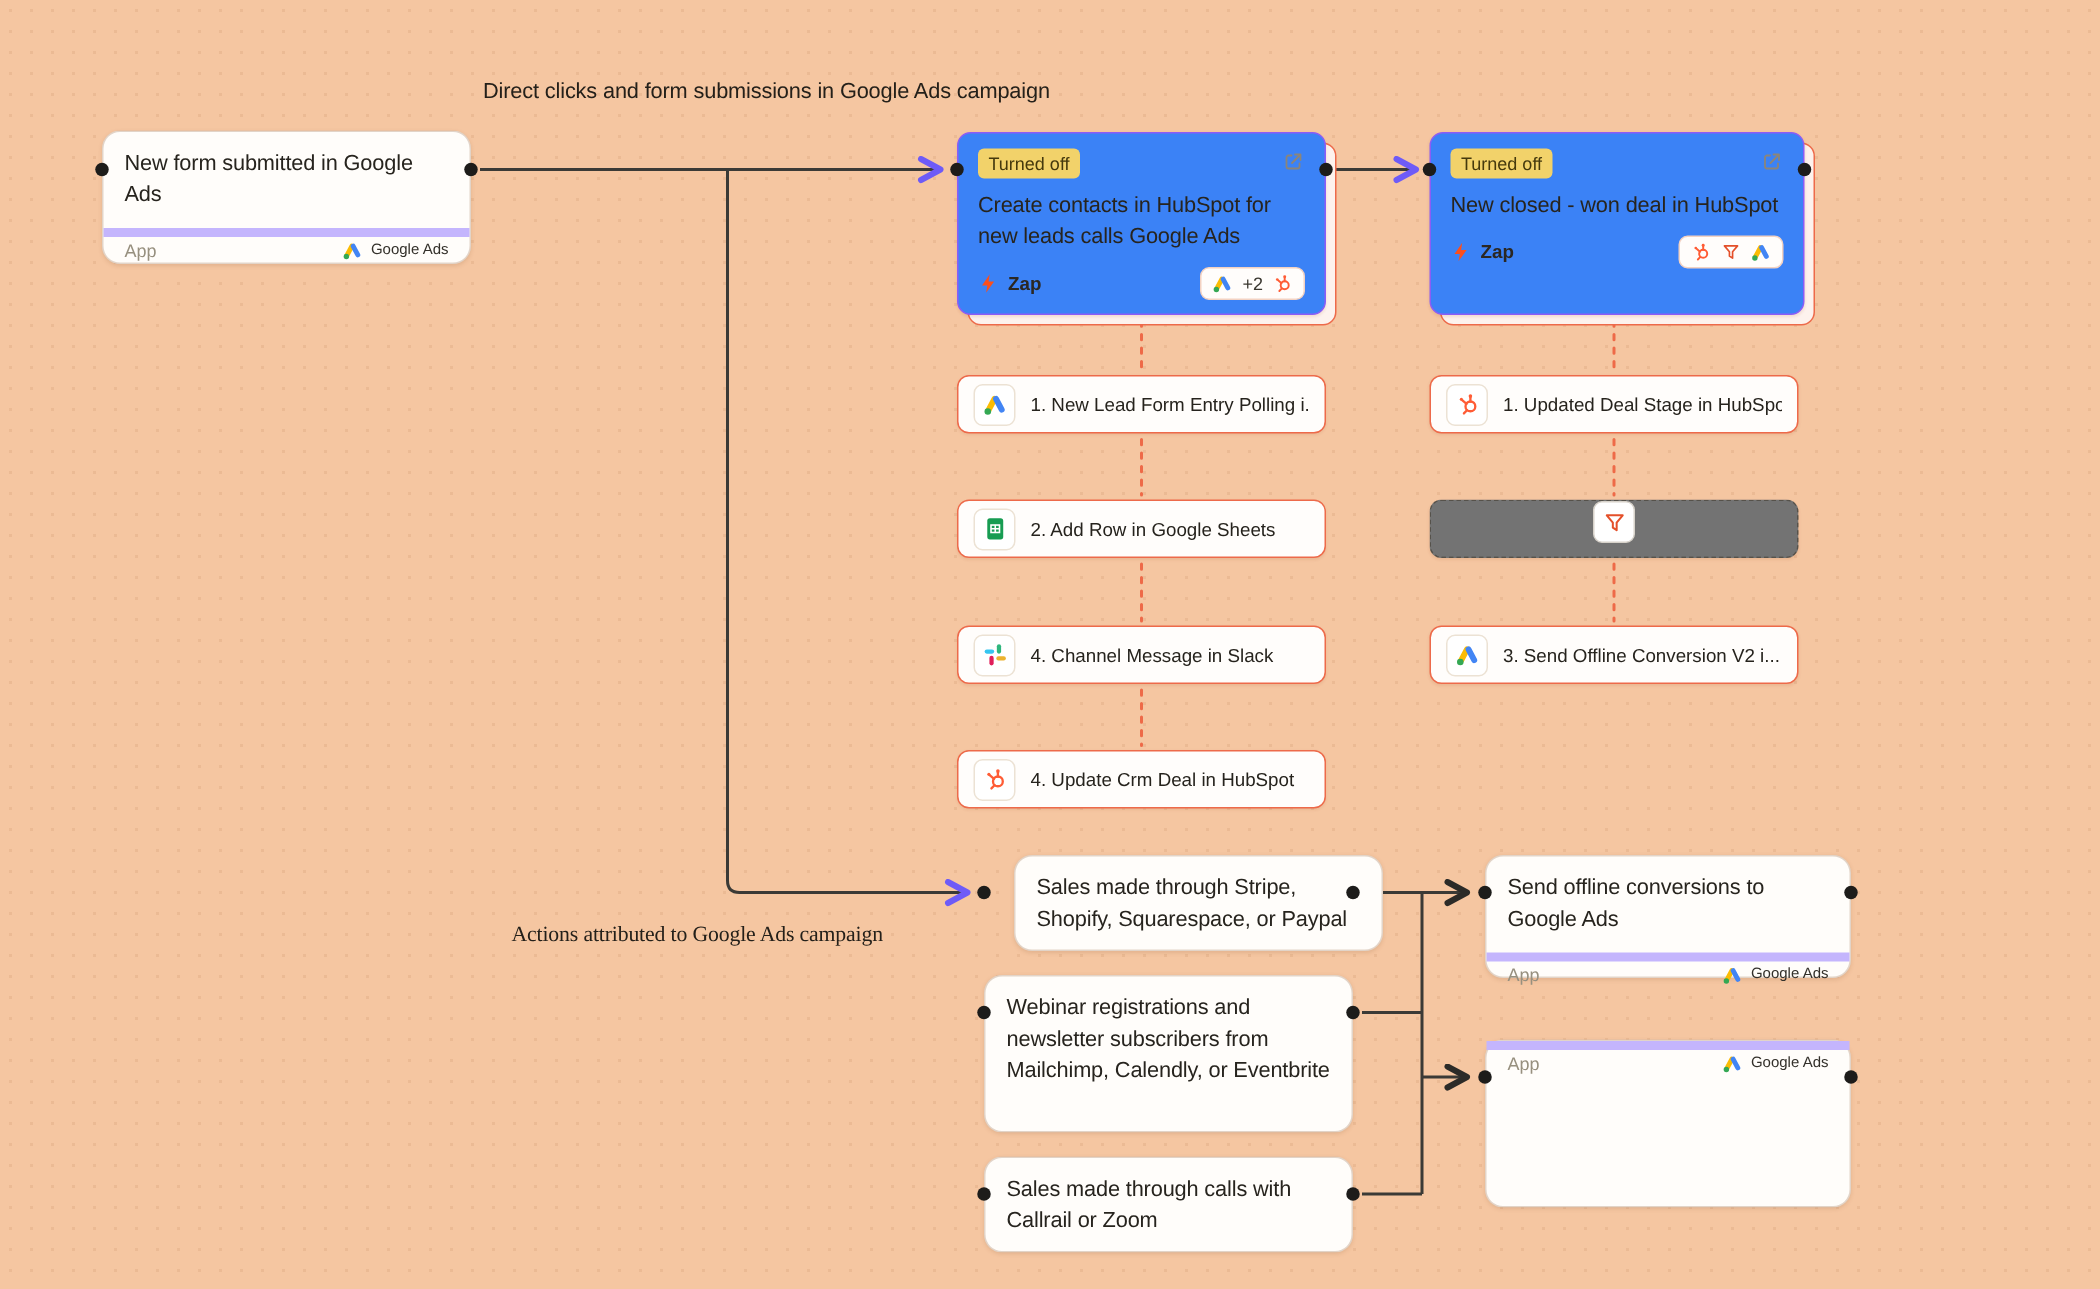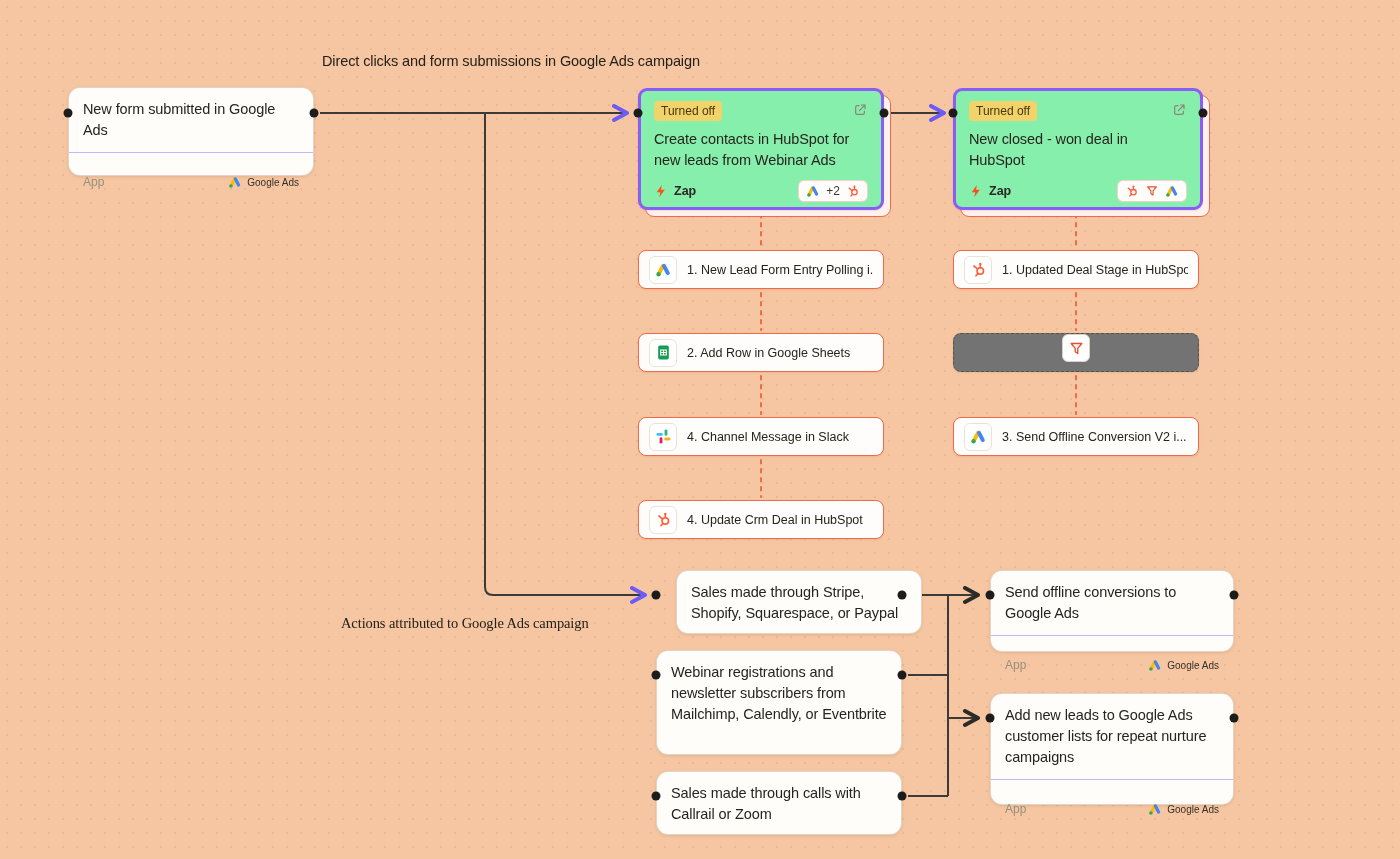--- a/index.html
+++ b/index.html
@@ -18,34 +18,34 @@
   
   .node{
     position:absolute;z-index:3;box-sizing:border-box;
     background:#fffdfa;border:1px solid rgba(160,118,85,0.30);border-radius:12px;
     box-shadow:0 1px 3px rgba(120,70,30,0.15);
   }
   .node-title{
     padding:11px 14px;font-size:14.5px;line-height:21px;font-weight:500;color:#27241e;letter-spacing:-0.1px;
   }
   .node-footer{
-    border-top:1px solid #c4b5fd;display:flex;justify-content:space-between;align-items:flex-start;
-    padding:22px 14px;height:17px;
+    border-top:6px solid #c4b5fd;display:flex;justify-content:space-between;align-items:center;
+    padding:0 14px;height:17px;
   }
   .footer-muted{font-size:12px;color:#97907f;}
   .app-chip{display:flex;align-items:center;gap:5px;font-size:10px;font-weight:500;color:#33302a;}
   .app-chip svg{width:14px;height:14px;}
   
   .zap-back{
     position:absolute;z-index:2;box-sizing:border-box;
     background:#fdf2ed;border:1px solid #ed6a4a;border-radius:9px;
   }
   .zap-node{
     position:absolute;z-index:3;box-sizing:border-box;
-    background:#86efac;border:3px solid #8b5cf6;border-radius:9px;
+    background:#3b82f6;border:1px solid #8b5cf6;border-radius:9px;
     padding:10px 13px 11px;box-shadow:0 1px 2px rgba(150,60,20,0.12);
   }
   .zap-head{display:flex;justify-content:space-between;align-items:flex-start;}
   .badge{
     display:inline-block;background:#f2d26a;color:#45390d;font-size:12px;font-weight:500;
     padding:3px 7px;border-radius:4px;line-height:14px;
   }
   .ext-icon{width:16px;height:16px;cursor:pointer;margin-top:1px;}
   .zap-title{font-size:14.5px;line-height:21px;font-weight:500;margin:8px 0 9px;color:#27241e;letter-spacing:-0.1px;}
   .zap-footer{display:flex;justify-content:space-between;align-items:center;}
@@ -171,21 +171,21 @@
 </div>
 
 <div class="zap-back" style="left:645px;top:95px;width:246px;height:122px;"></div>
 <div class="zap-node" style="left:638px;top:88px;width:246px;height:122px;">
   <div class="zap-head">
     <span class="badge">Turned off</span>
     <svg class="ext-icon">
         <use href="#icon-external"></use>
       </svg>
   </div>
-  <div class="zap-title">Create contacts in HubSpot for new leads from Webinar Ads</div>
+  <div class="zap-title">Create contacts in HubSpot for new leads calls Google Ads</div>
   <div class="zap-footer">
     <span class="zap-type">
       <svg>
           <use href="#icon-bolt"></use>
         </svg>
       <span>Zap</span>
     </span>
     <span class="icons-pill">
       <svg>
           <use href="#icon-gads"></use>
@@ -302,21 +302,20 @@
     <span class="footer-muted">App</span>
     <span class="app-chip">
       <svg>
           <use href="#icon-gads"></use>
         </svg>
       <span>Google Ads</span>
     </span>
   </div>
 </div>
 <div class="node" style="left:990px;top:693px;width:244px;height:112px;">
-  <div class="node-title">Add new leads to Google Ads customer lists for repeat nurture campaigns</div>
   <div class="node-footer">
     <span class="footer-muted">App</span>
     <span class="app-chip">
       <svg>
           <use href="#icon-gads"></use>
         </svg>
       <span>Google Ads</span>
     </span>
   </div>
 </div>

